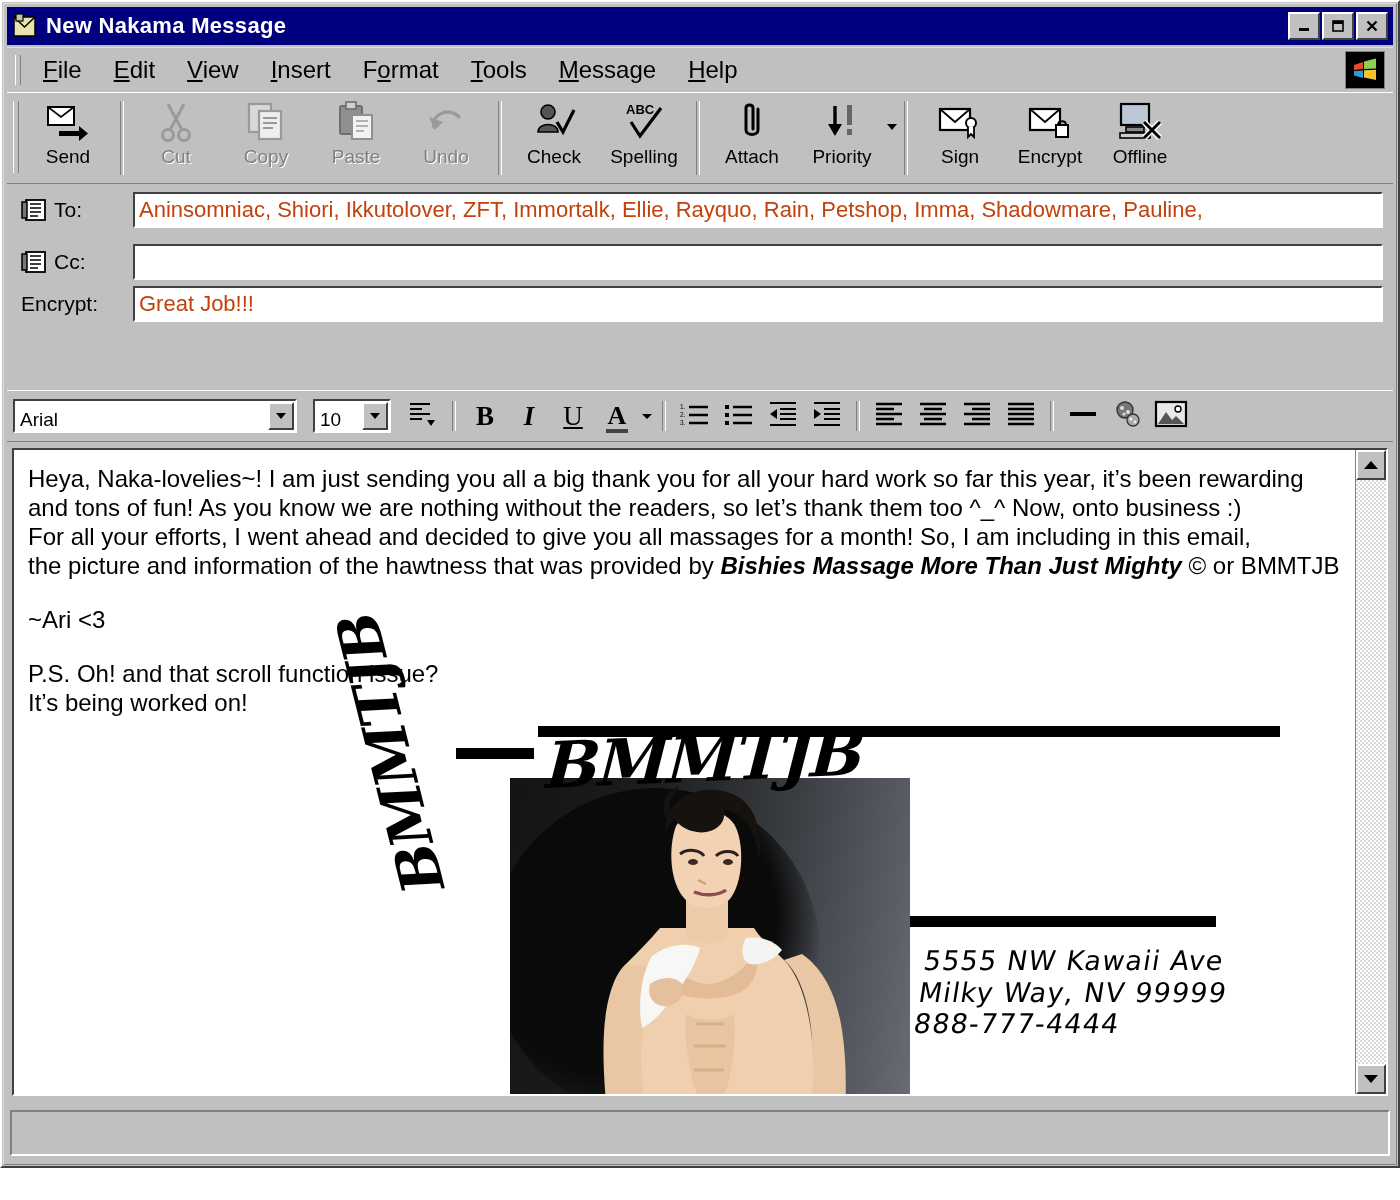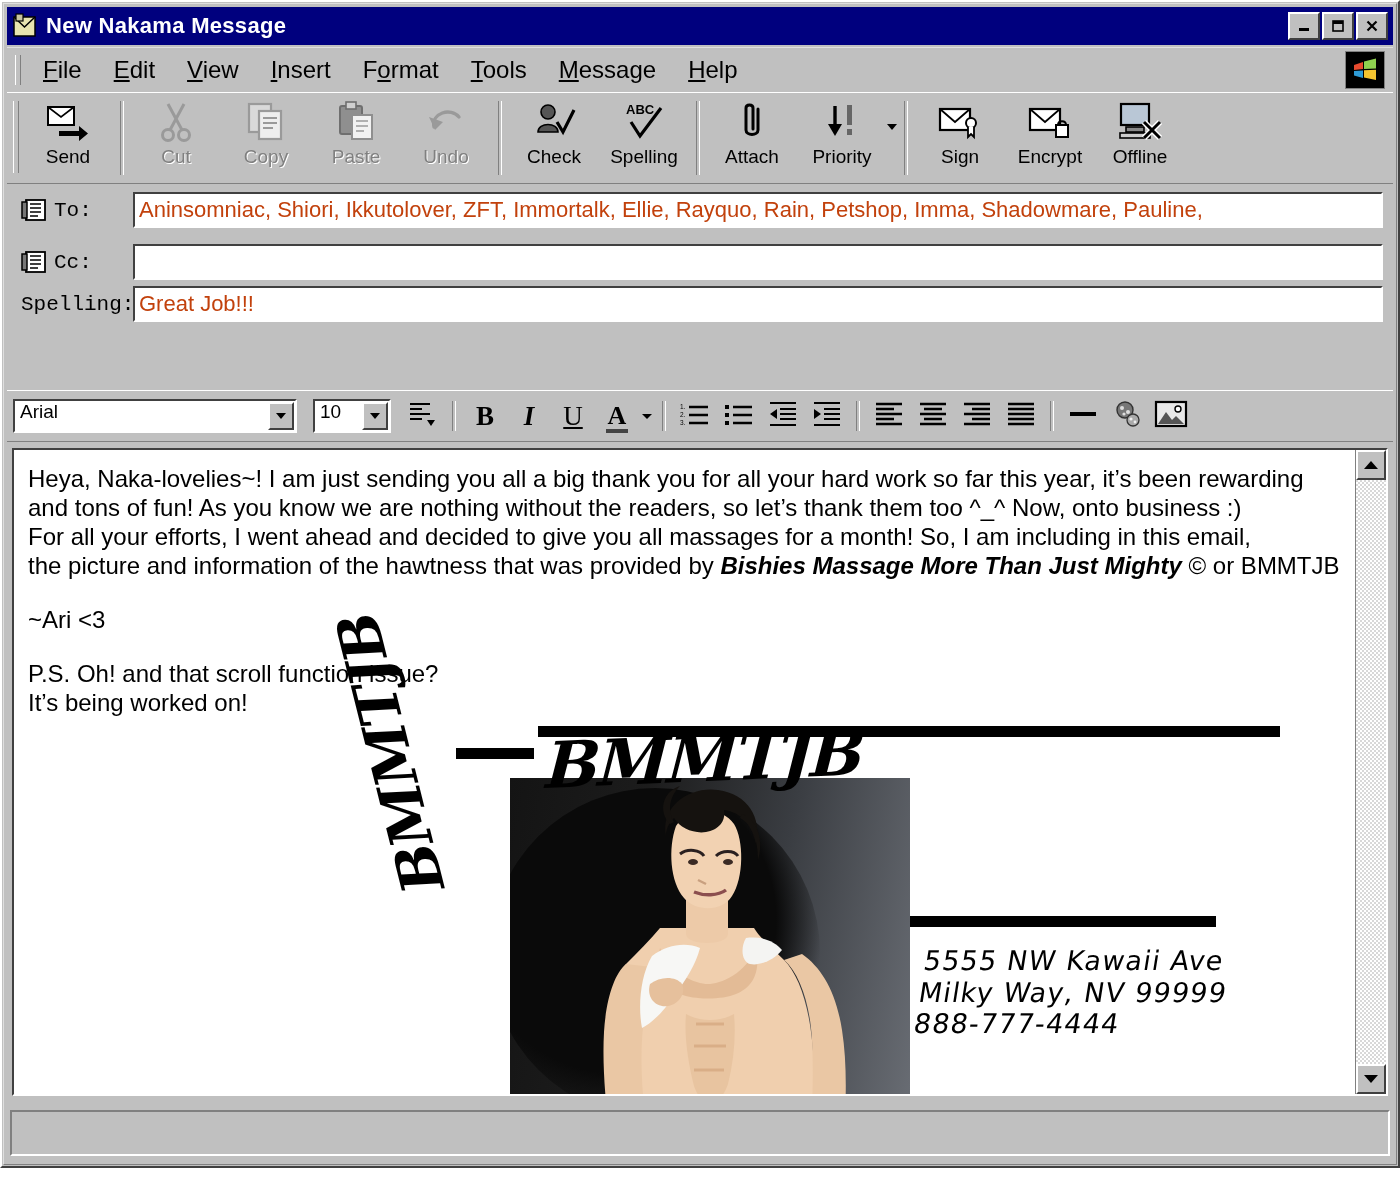--- a/index.html
+++ b/index.html
@@ -80,42 +80,42 @@
   .tb-arrow{display:flex;align-items:center;padding-bottom:22px;font-size:11px;color:#000;}
 
   
   .headers{
     position:absolute;left:3px;top:180px;right:3px;height:200px;background:#c0c0c0;
     padding:8px 10px 0 14px;box-sizing:border-box;
   }
   .hrow{display:flex;align-items:center;margin-bottom:4px;}
   .hlabel{
     width:112px;flex:none;display:flex;align-items:center;gap:7px;
-    font-size:21px;color:#000;font-family:Liberation Mono, monospace;
+    font-size:21px;color:#000;font-family:Liberation Sans, sans-serif;
   }
   .addr-ico{width:26px;height:22px;flex:none;position:relative;}
   .hfield{
     flex:1;height:36px;background:#fff;box-sizing:border-box;
     border-top:2px solid #404040;border-left:2px solid #404040;
     border-right:2px solid #fff;border-bottom:2px solid #fff;
     display:flex;align-items:center;padding:0 4px;overflow:hidden;
   }
   .hfield span{
     font-size:22px;color:#c2410c;white-space:nowrap;
     font-family:"Liberation Sans",sans-serif;
   }
 
   
   .fmtbar{
     position:absolute;left:3px;top:386px;right:3px;height:52px;background:#c0c0c0;
     display:flex;align-items:center;padding-left:6px;box-sizing:border-box;
     border-top:1px solid #fff;border-bottom:1px solid #808080;
   }
   .combo{
-    height:34px;background:#fff;box-sizing:border-box;display:flex;align-items:flex-start;
+    height:34px;background:#fff;box-sizing:border-box;display:flex;align-items:flex-end;
     border-top:2px solid #404040;border-left:2px solid #404040;
     border-right:2px solid #fff;border-bottom:2px solid #fff;
   }
   .combo .cval{
     flex:1;padding:0 5px;font-size:19px;color:#000;white-space:nowrap;overflow:hidden;
     font-family:"Liberation Sans",sans-serif;
   }
   .combo .cbtn{
     width:26px;height:28px;margin:1px;background:#c0c0c0;flex:none;
     border-top:2px solid #fff;border-left:2px solid #fff;
@@ -440,21 +440,21 @@
         </span>
         <span>Cc:</span>
       </span>
       <span class="hfield">
         <span></span>
       </span>
     </div>
 
     <div class="hrow" style="margin-top:6px;">
       <span class="hlabel">
-        <span>Spelling:</span>
+        <span>Encrypt:</span>
       </span>
       <span class="hfield">
         <span>Great Job!!!</span>
       </span>
     </div>
   </div>
 
   <div class="fmtbar">
     <span class="combo" style="width:284px;">
       <span class="cval">Arial</span>

